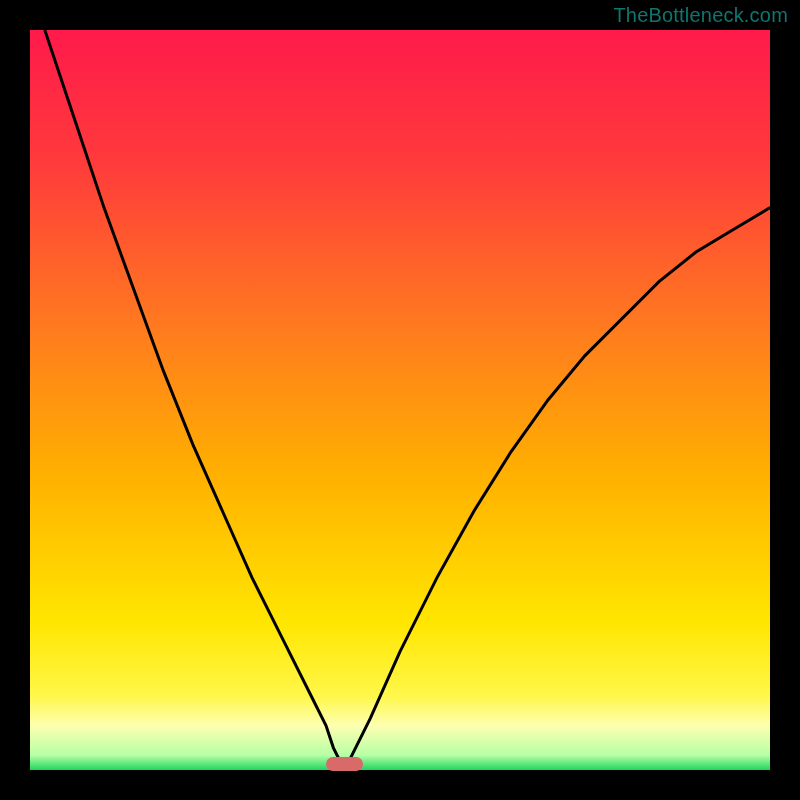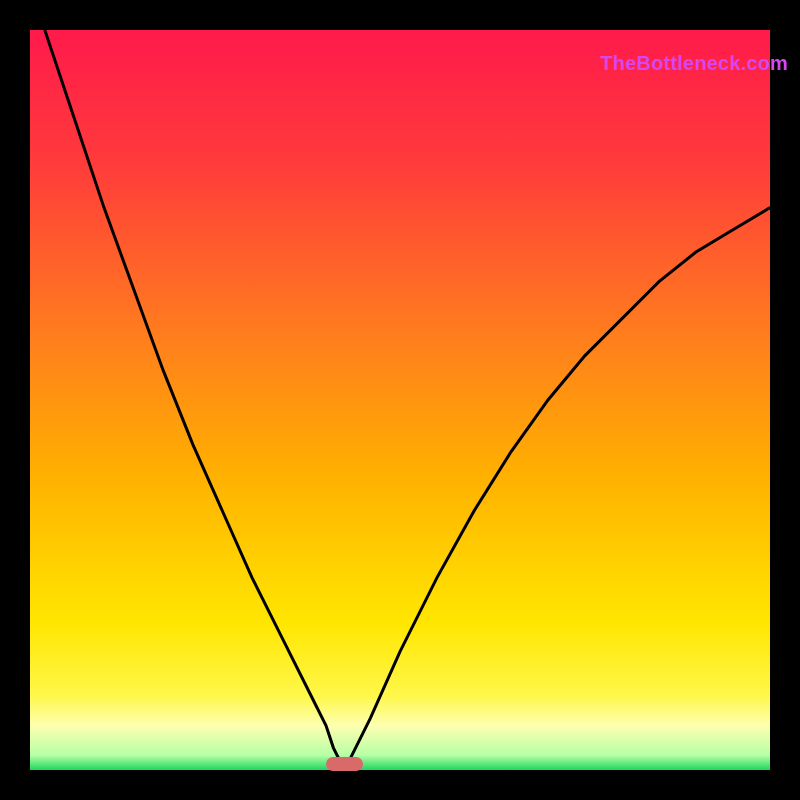--- a/index.html
+++ b/index.html
@@ -35,25 +35,24 @@
       var(--c-low2) 90%,
       var(--c-paleyellow) 94%,
       var(--c-palegreen) 98%,
       var(--c-green) 100%
     );
   }
   .watermark {
     position: absolute;
     top: 4px;
     right: 12px;
-    color: #d946ef;
+    color: #0f766e;
     font-size: 20px;
-    font-weight: 700;
+    font-weight: 400;
     letter-spacing: 0.2px;
-    margin-top: 48px;
   }
   svg.curve {
     position: absolute;
     left: 0;
     top: 0;
     width: 740px;
     height: 740px;
   }
   .marker {
     position: absolute;

